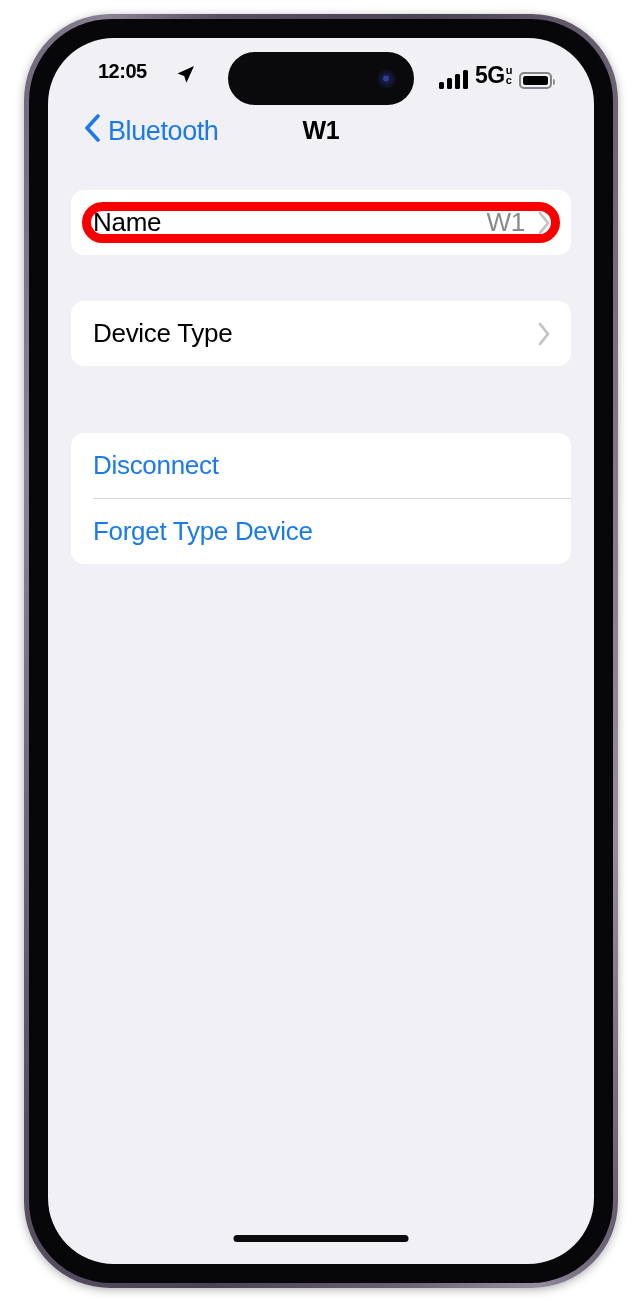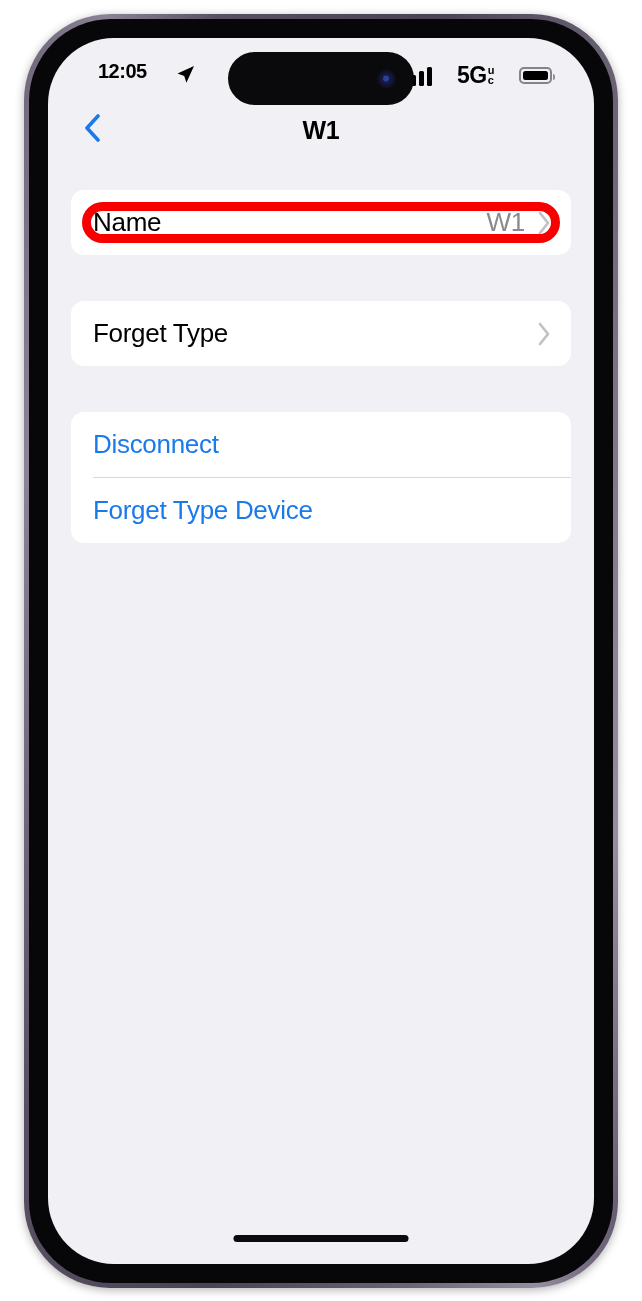--- a/index.html
+++ b/index.html
@@ -81,22 +81,22 @@
   .sb-loc {
     position: absolute;
     left: 126px;
     top: 26px;
   }
   .sb-right {
     position: absolute;
     right: 42px;
     top: 24px;
     display: flex;
-    align-items: center;
-    gap: 25px;
+    align-items: flex-end;
+    gap: 7px;
   }
   .sb-bars { display: flex; align-items: flex-end; gap: 3px; height: 20px; }
   .sb-bars i { display: block; width: 5px; background: #000; border-radius: 1.5px; }
   .sb-bars i:nth-child(1) { height: 7px; }
   .sb-bars i:nth-child(2) { height: 11px; }
   .sb-bars i:nth-child(3) { height: 15px; }
   .sb-bars i:nth-child(4) { height: 19px; }
 
   .sb-net {
     display: flex;
@@ -203,21 +203,21 @@
     padding: 0 23px;
   }
 
   .card {
     background: #ffffff;
     border-radius: 13px;
     overflow: hidden;
   }
   .group-name { margin-top: 24px; }
   .group-type { margin-top: 46px; }
-  .group-actions { margin-top: 46px; text-align: right; }
+  .group-actions { margin-top: 67px; text-align: right; }
 
   .row {
     position: relative;
     display: flex;
     align-items: center;
     height: 65px;
     padding: 0 20px 0 22px;
   }
   .row-label {
     font-size: 26px;
@@ -318,20 +318,21 @@
           </div>
         </div>
 
         <div class="navbar">
           <div class="nav-back">
             <span>
               <svg width="16" height="28" viewBox="0 0 16 28">
                 <path d="M14 2 L3 14 L14 26" fill="none" stroke="#1a7aeb" stroke-width="3.6" stroke-linecap="round" stroke-linejoin="round"></path>
               </svg>
             </span>
+            <span>Bluetooth</span>
           </div>
           <div class="nav-title">W1</div>
         </div>
 
         <div class="content">
 
           <div class="annot-wrap group-name">
             <div class="card">
               <div class="row">
                 <span class="row-label">Name</span>
@@ -342,21 +343,21 @@
                     <path d="M3 2 L11 12 L3 22" fill="none" stroke="#c2c2c7" stroke-width="2.8" stroke-linecap="round" stroke-linejoin="round"></path>
                   </svg>
                 </span>
               </div>
             </div>
             <div class="annot"></div>
           </div>
 
           <div class="card group-type">
             <div class="row">
-              <span class="row-label">Forget Type</span>
+              <span class="row-label">Device Type</span>
               <span class="row-spacer"></span>
               <span class="row-value"></span>
               <span class="chev">
                 <svg width="14" height="24" viewBox="0 0 14 24">
                   <path d="M3 2 L11 12 L3 22" fill="none" stroke="#c2c2c7" stroke-width="2.8" stroke-linecap="round" stroke-linejoin="round"></path>
                 </svg>
               </span>
             </div>
           </div>
 

